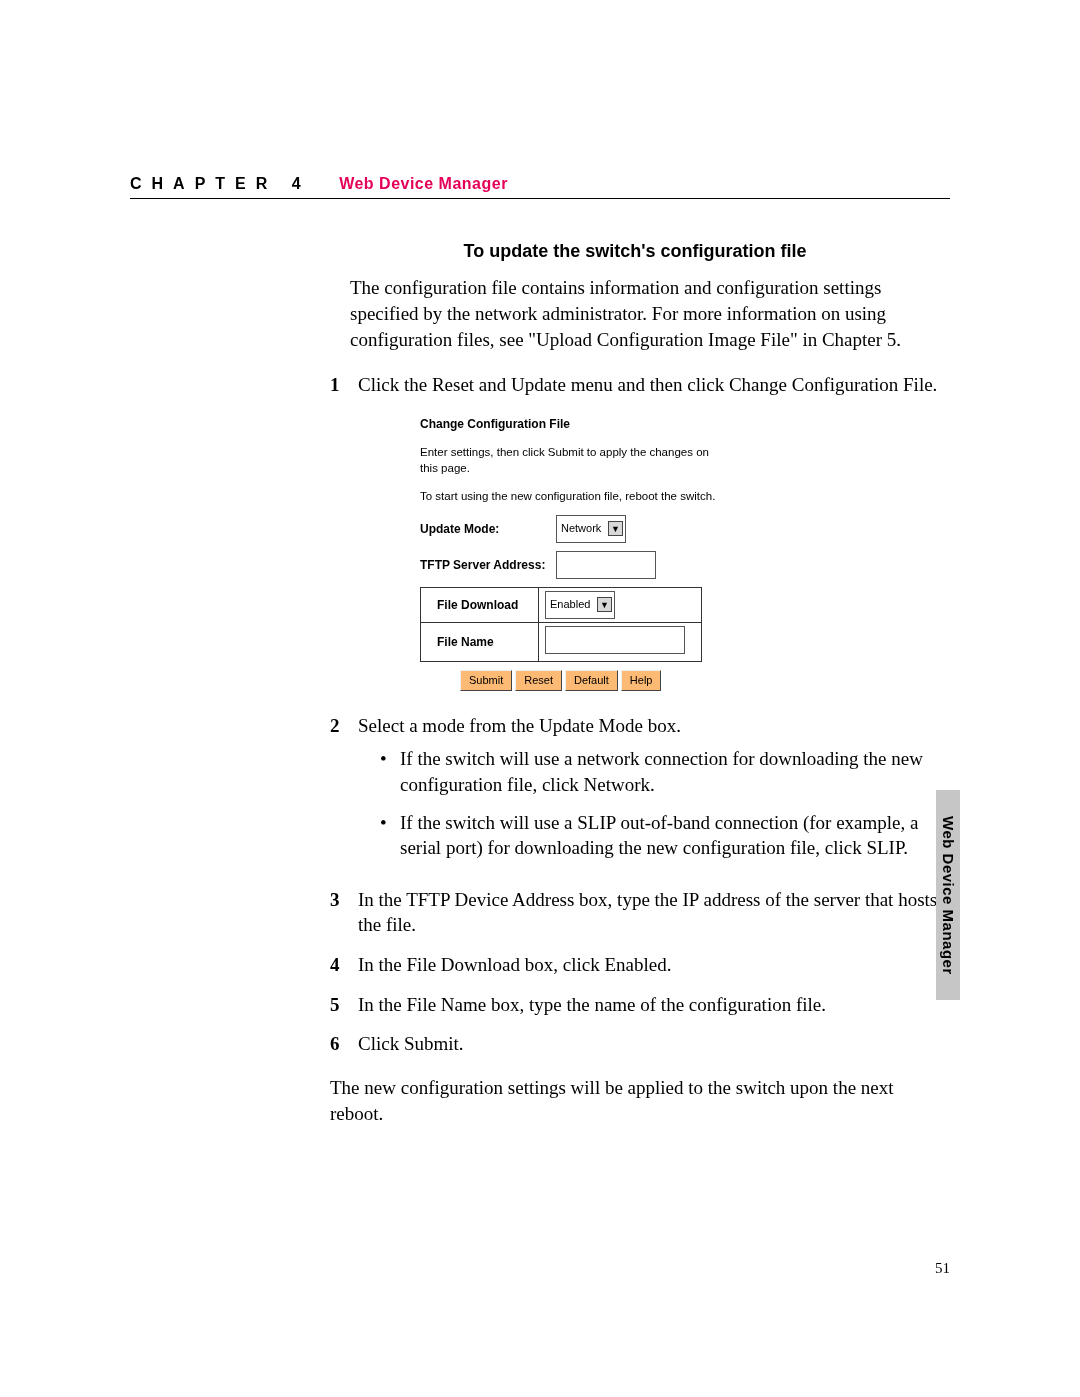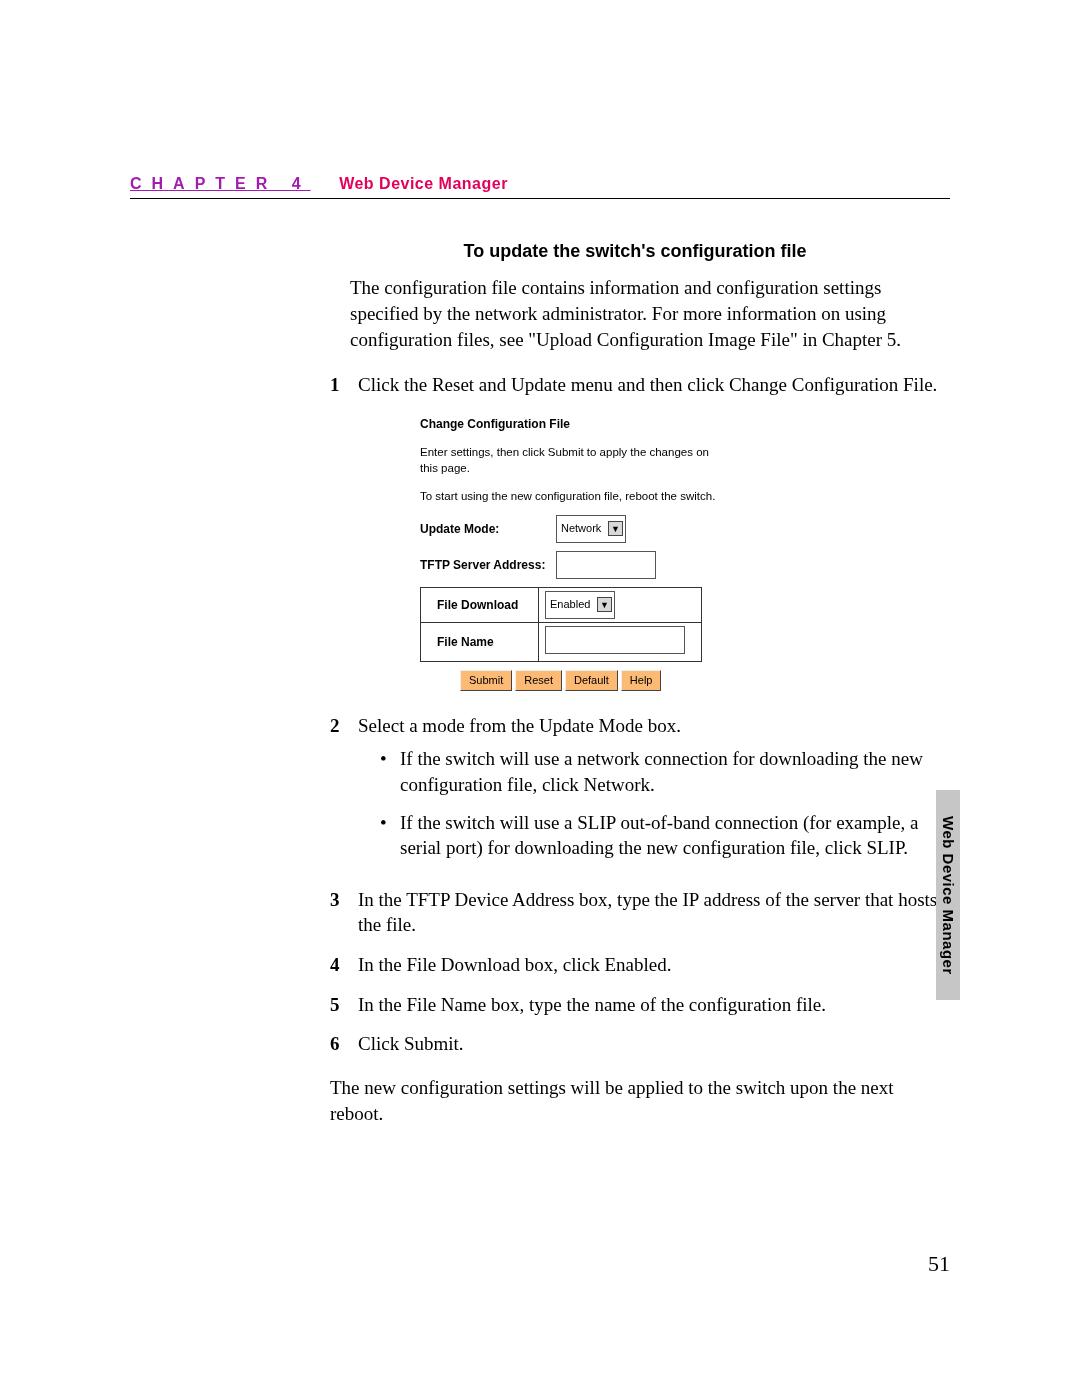--- a/index.html
+++ b/index.html
@@ -22,24 +22,23 @@
   .running-head {
     font-family: Arial, Helvetica, sans-serif;
     font-size: 16px;
     font-weight: bold;
     padding-bottom: 5px;
     border-bottom: 1px solid #000;
   }
 
   .chapter-part {
     letter-spacing: 10px;
-    color: #a21caf;
-    font-weight: bold;
-    font-family: Arial, Helvetica, sans-serif;
-    text-decoration: underline;
+    color: #000000;
+    font-weight: bold;
+    font-family: Arial, Helvetica, sans-serif;
   }
 
   .chapter-title {
     color: #e5005a;
     margin-left: 24px;
     letter-spacing: 0.5px;
   }
 
   .content {
     padding-top: 40px;
@@ -177,21 +176,21 @@
     font-family: Arial, Helvetica, sans-serif;
     font-weight:bold;
     font-size:15px;
     letter-spacing:0.5px;
   }
 
   .page-num {
     position:absolute;
     bottom:120px;
     right:130px;
-    font-size:22px;
+    font-size:15px;
   }
 </style>
 </head>
 <body>
 
 <div class="page">
 
   <div class="running-head">
     <span class="chapter-part">CHAPTER 4</span>
     <span class="chapter-title">Web Device Manager</span>

